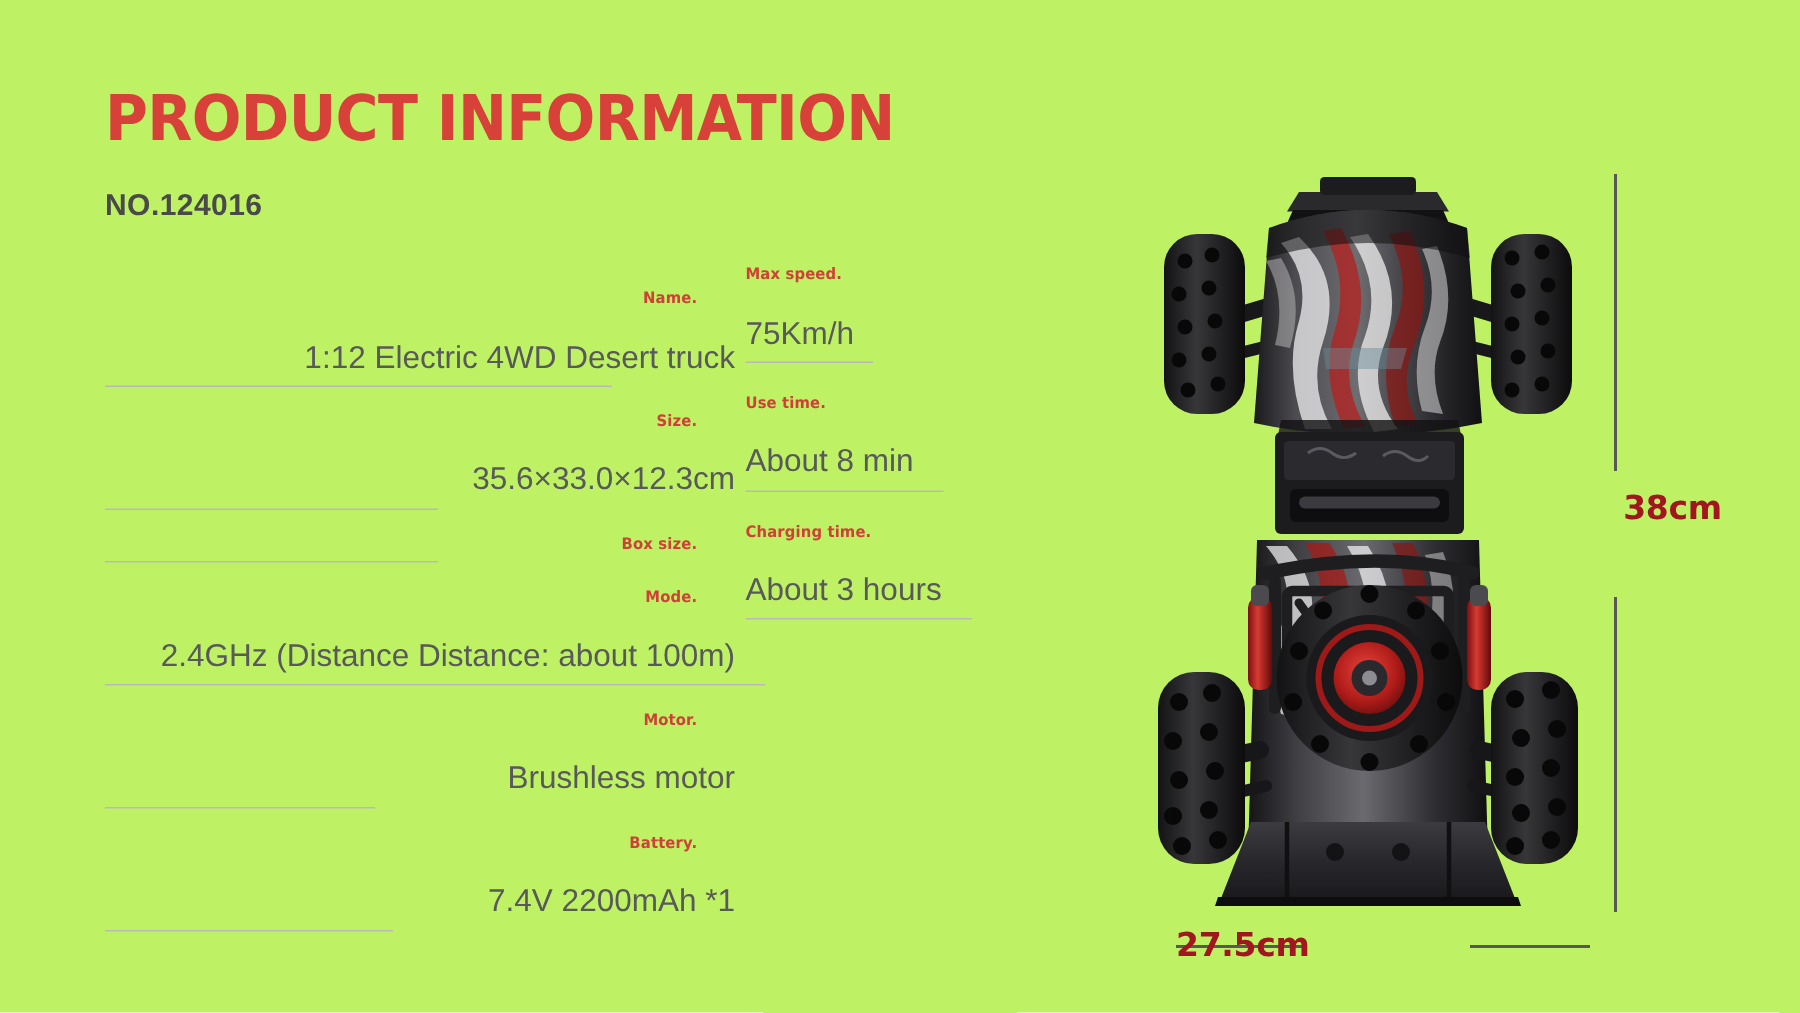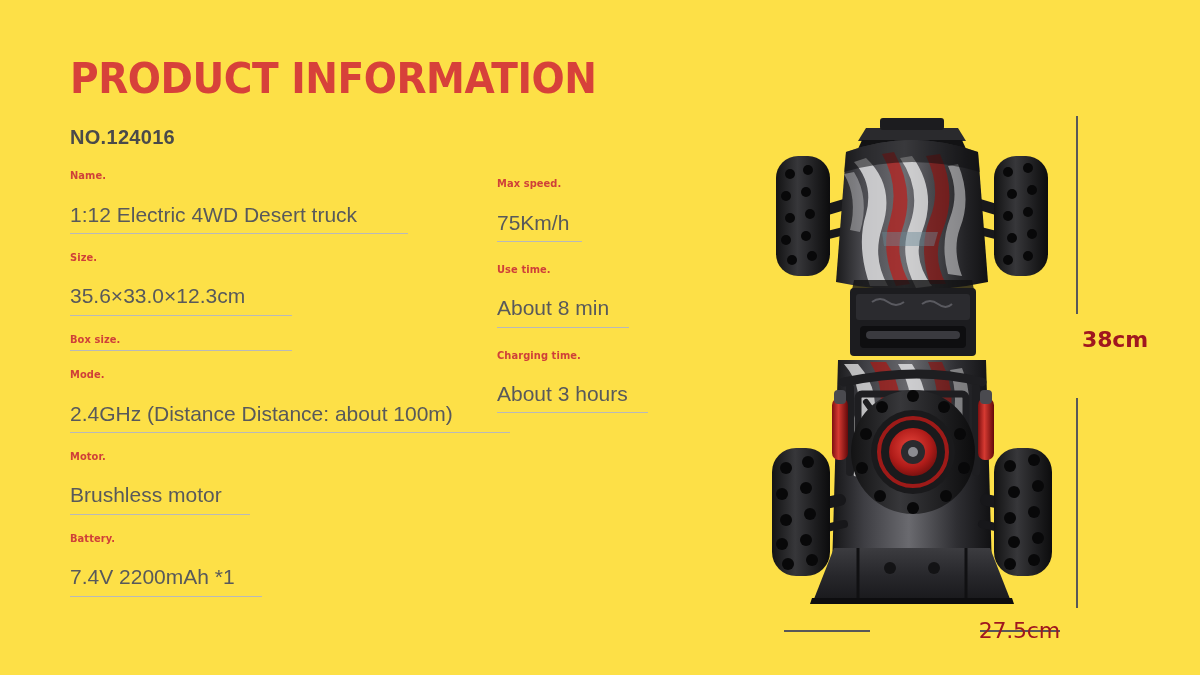--- a/index.html
+++ b/index.html
@@ -9,21 +9,21 @@
     background: #ffffff;
   }
   body {
     font-family: "Liberation Sans", sans-serif;
     -webkit-font-smoothing: antialiased;
   }
   #page {
     position: relative;
     width: 1200px;
     height: 675px;
-    background: #fde047;
+    background: #bef264;
     overflow: hidden;
   }
 
   
   #header { position: absolute; left: 70px; top: 58px; }
   #title {
     font-family: "DejaVu Sans", sans-serif;
     font-size: 42px;
     font-weight: bold;
     letter-spacing: -0.5px;
@@ -38,21 +38,21 @@
     font-family: "Liberation Sans", sans-serif;
     font-size: 20px;
     font-weight: bold;
     color: #4a4a4a;
     letter-spacing: 0.3px;
     white-space: nowrap;
   }
 
   
   .spec-col { position: absolute; }
-  #col-left  { left: 70px;  top: 170px; width: 420px; }
+  #col-left  { left: 70px;  top: 194px; width: 420px; text-align: right; }
   #col-right { left: 497px; top: 178px; width: 300px; }
 
   .spec-row { position: relative; }
   .spec-label {
     font-family: "DejaVu Sans", sans-serif;
     font-size: 10.5px;
     font-weight: bold;
     color: #cf4039;
     letter-spacing: 0.1px;
     line-height: 1.1;
@@ -142,24 +142,24 @@
     height: 1.6px;
     background: #585858;
   }
   #hline-left  { left: 0px;   width: 86px; }
   #hline-right { left: 196px; width: 80px; }
   #width-label {
     position: absolute;
     left: 0px;
     top: 0px;
     width: 276px;
-    text-align: right;
+    text-align: left;
     font-family: "DejaVu Sans", sans-serif;
     font-size: 22px;
-    font-weight: normal;
+    font-weight: bold;
     color: #a0171f;
     letter-spacing: -0.2px;
     white-space: nowrap;
   }
 </style>
 </head>
 <body>
 
 <div id="page">
 

